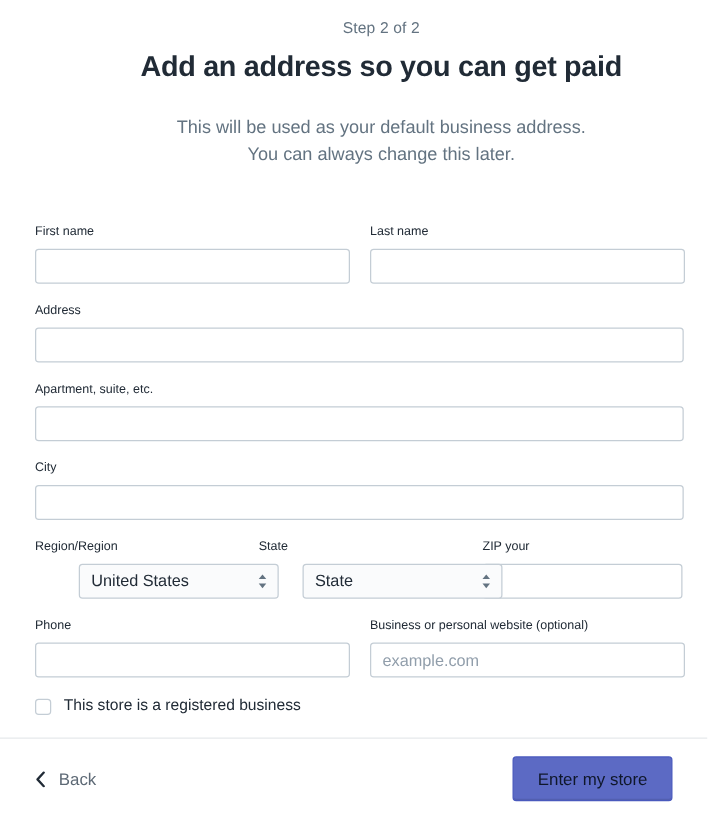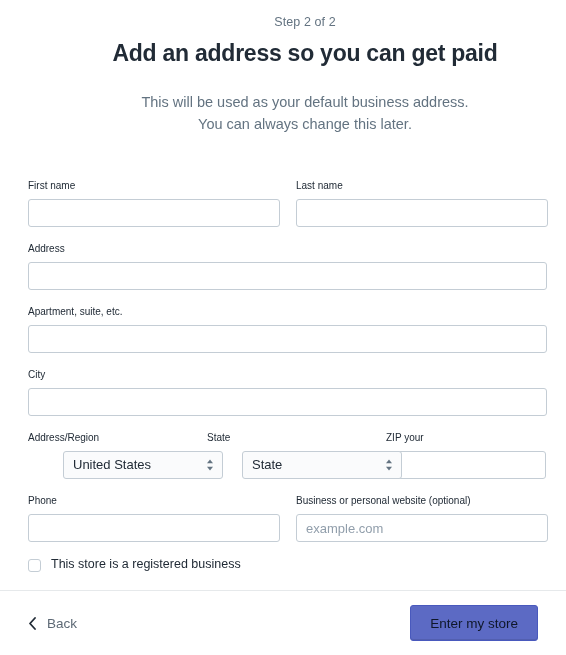--- a/index.html
+++ b/index.html
@@ -233,21 +233,21 @@
     <input class="input" type="text" placeholder="" style="">
   </div>
 
   <div class="block">
     <label class="field-label">City</label>
     <input class="input" type="text" placeholder="" style="">
   </div>
 
   <div class="row3 block">
     <div class="col-third">
-      <label class="field-label">Address/Region</label>
+      <label class="field-label">Region/Region</label>
       <div class="select-wrap">
         <select class="select">
           <option>United States</option>
         </select>
         <svg class="stepper-icon" viewBox="0 0 8 14">
           <path d="M4 1.5 L7 5.2 L1 5.2 Z" fill="#637381"></path>
           <path d="M4 12.5 L1 8.8 L7 8.8 Z" fill="#637381"></path>
         </svg>
       </div>
     </div>

